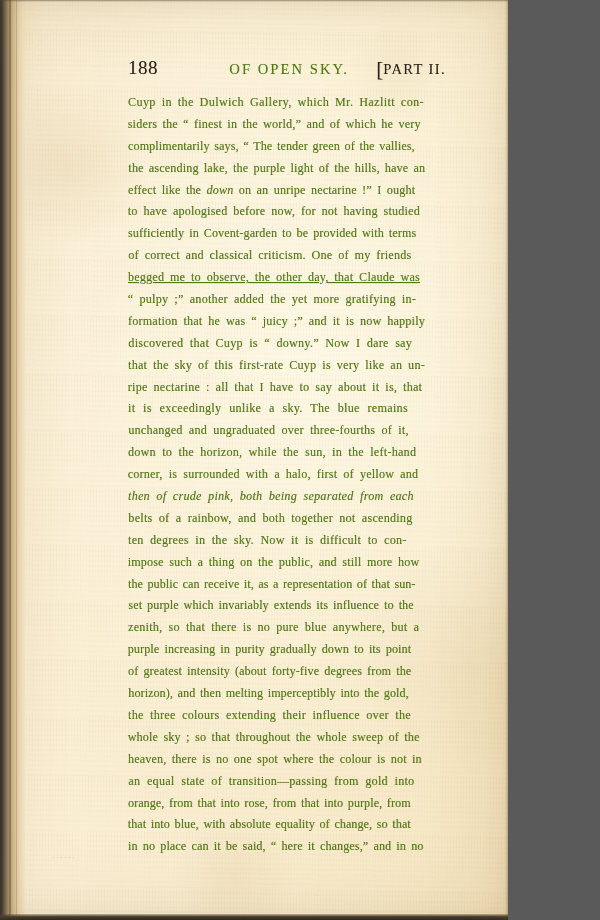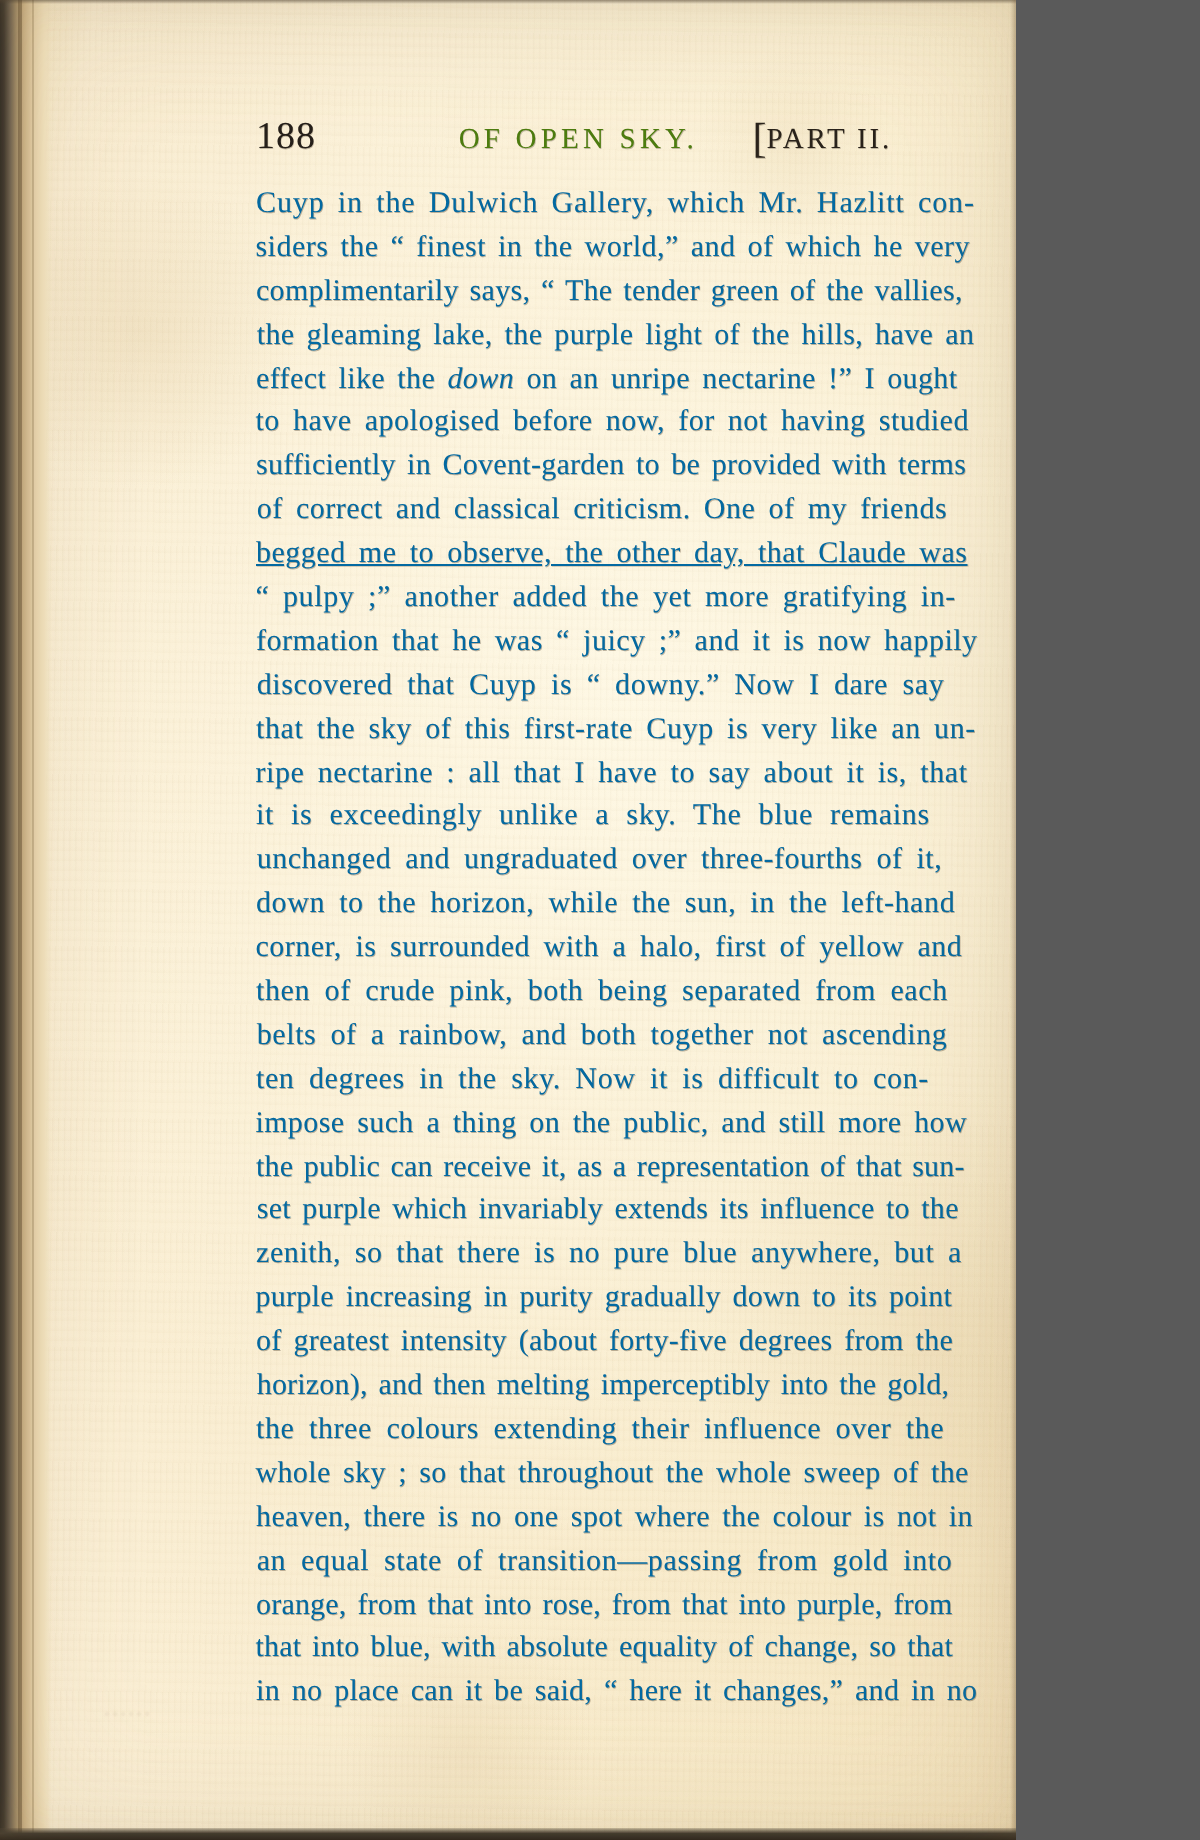--- a/index.html
+++ b/index.html
@@ -156,23 +156,23 @@
 
   .body-block {
     position: absolute;
     left: 128px;
     top: 92px;
     width: 406px;
   }
   .body-line {
     display: block;
     height: 21.9px;
-    font-size: 15px;
+    font-size: 12px;
     line-height: 21.9px;
-    color: #0369a1;
+    color: #4d7c0f;
     white-space: nowrap;
     text-shadow: 0.35px 0.3px 0 rgba(66,50,30,0.34);
   }
   .body-line.just {
     
   }
   .body-line em {
     font-style: italic;
   }
 
@@ -202,36 +202,36 @@
     <div class="running-head">
       <span class="folio">188</span>
       <span class="head-title">OF OPEN SKY.</span>
       <span class="part-label"><span class="bracket">[</span><span>PART II.</span></span>
     </div>
 
     <div class="body-block">
         <div class="body-line just" style="letter-spacing: 0.45px; word-spacing: 2.4px;">Cuyp in the Dulwich Gallery, which Mr. Hazlitt con-</div>
         <div class="body-line just" style="letter-spacing: 0.25px; word-spacing: 2px;">siders the “ finest in the world,” and of which he very</div>
         <div class="body-line just" style="letter-spacing: 0.15px; word-spacing: 1.5px;">complimentarily says, “ The tender green of the vallies,</div>
-        <div class="body-line just" style="letter-spacing: 0.2px; word-spacing: 2px;">the gleaming lake, the purple light of the hills, have an</div>
+        <div class="body-line just" style="letter-spacing: 0.2px; word-spacing: 2px;">the ascending lake, the purple light of the hills, have an</div>
         <div class="body-line just" style="letter-spacing: 0.2px; word-spacing: 2.2px;">effect like the <em>down</em> on an unripe nectarine !”   I ought</div>
         <div class="body-line just" style="letter-spacing: 0.25px; word-spacing: 2.6px;">to have apologised before now, for not having studied</div>
         <div class="body-line just" style="letter-spacing: 0.15px; word-spacing: 1.8px;">sufficiently in Covent-garden to be provided with terms</div>
         <div class="body-line just" style="letter-spacing: 0.25px; word-spacing: 2.6px;">of correct and classical criticism.   One of my friends</div>
         <div class="body-line just" style="letter-spacing: 0.25px; word-spacing: 2.6px; text-decoration: underline;">begged me to observe, the other day, that Claude was</div>
         <div class="body-line just" style="letter-spacing: 0.3px; word-spacing: 2.8px;">“ pulpy ;” another added the yet more gratifying in-</div>
         <div class="body-line just" style="letter-spacing: 0.25px; word-spacing: 2.6px;">formation that he was “ juicy ;” and it is now happily</div>
         <div class="body-line just" style="letter-spacing: 0.3px; word-spacing: 3.2px;">discovered that Cuyp is “ downy.”   Now I dare say</div>
         <div class="body-line just" style="letter-spacing: 0.3px; word-spacing: 2.6px;">that the sky of this first-rate Cuyp is very like an un-</div>
         <div class="body-line just" style="letter-spacing: 0.3px; word-spacing: 2.6px;">ripe nectarine : all that I have to say about it is, that</div>
         <div class="body-line just" style="letter-spacing: 0.35px; word-spacing: 4.4px;">it is exceedingly unlike a sky.   The blue remains</div>
         <div class="body-line just" style="letter-spacing: 0.25px; word-spacing: 3px;">unchanged and ungraduated over three-fourths of it,</div>
         <div class="body-line just" style="letter-spacing: 0.3px; word-spacing: 3px;">down to the horizon, while the sun, in the left-hand</div>
         <div class="body-line just" style="letter-spacing: 0.25px; word-spacing: 2.8px;">corner, is surrounded with a halo, first of yellow and</div>
-        <div class="body-line just" style="letter-spacing: 0.3px; word-spacing: 3.2px;">then of crude pink, both being separated from each</div>
+        <div class="body-line just" style="letter-spacing: 0.3px; word-spacing: 3.2px; font-style: italic;">then of crude pink, both being separated from each</div>
         <div class="body-line just" style="letter-spacing: 0.3px; word-spacing: 3px;">belts of a rainbow, and both together not ascending</div>
         <div class="body-line just" style="letter-spacing: 0.3px; word-spacing: 3.2px;">ten degrees in the sky.   Now it is difficult to con-</div>
         <div class="body-line just" style="letter-spacing: 0.2px; word-spacing: 2.4px;">impose such a thing on the public, and still more how</div>
         <div class="body-line just" style="letter-spacing: 0.1px; word-spacing: 1.4px;">the public can receive it, as a representation of that sun-</div>
         <div class="body-line just" style="letter-spacing: 0.15px; word-spacing: 1.8px;">set purple which invariably extends its influence to the</div>
         <div class="body-line just" style="letter-spacing: 0.3px; word-spacing: 2.8px;">zenith, so that there is no pure blue anywhere, but a</div>
         <div class="body-line just" style="letter-spacing: 0.15px; word-spacing: 2px;">purple increasing in purity gradually down to its point</div>
         <div class="body-line just" style="letter-spacing: 0.15px; word-spacing: 2px;">of greatest intensity (about forty-five degrees from the</div>
         <div class="body-line just" style="letter-spacing: 0.1px; word-spacing: 1.6px;">horizon), and then melting imperceptibly into the gold,</div>
         <div class="body-line just" style="letter-spacing: 0.3px; word-spacing: 3.2px;">the three colours extending their influence over the</div>

